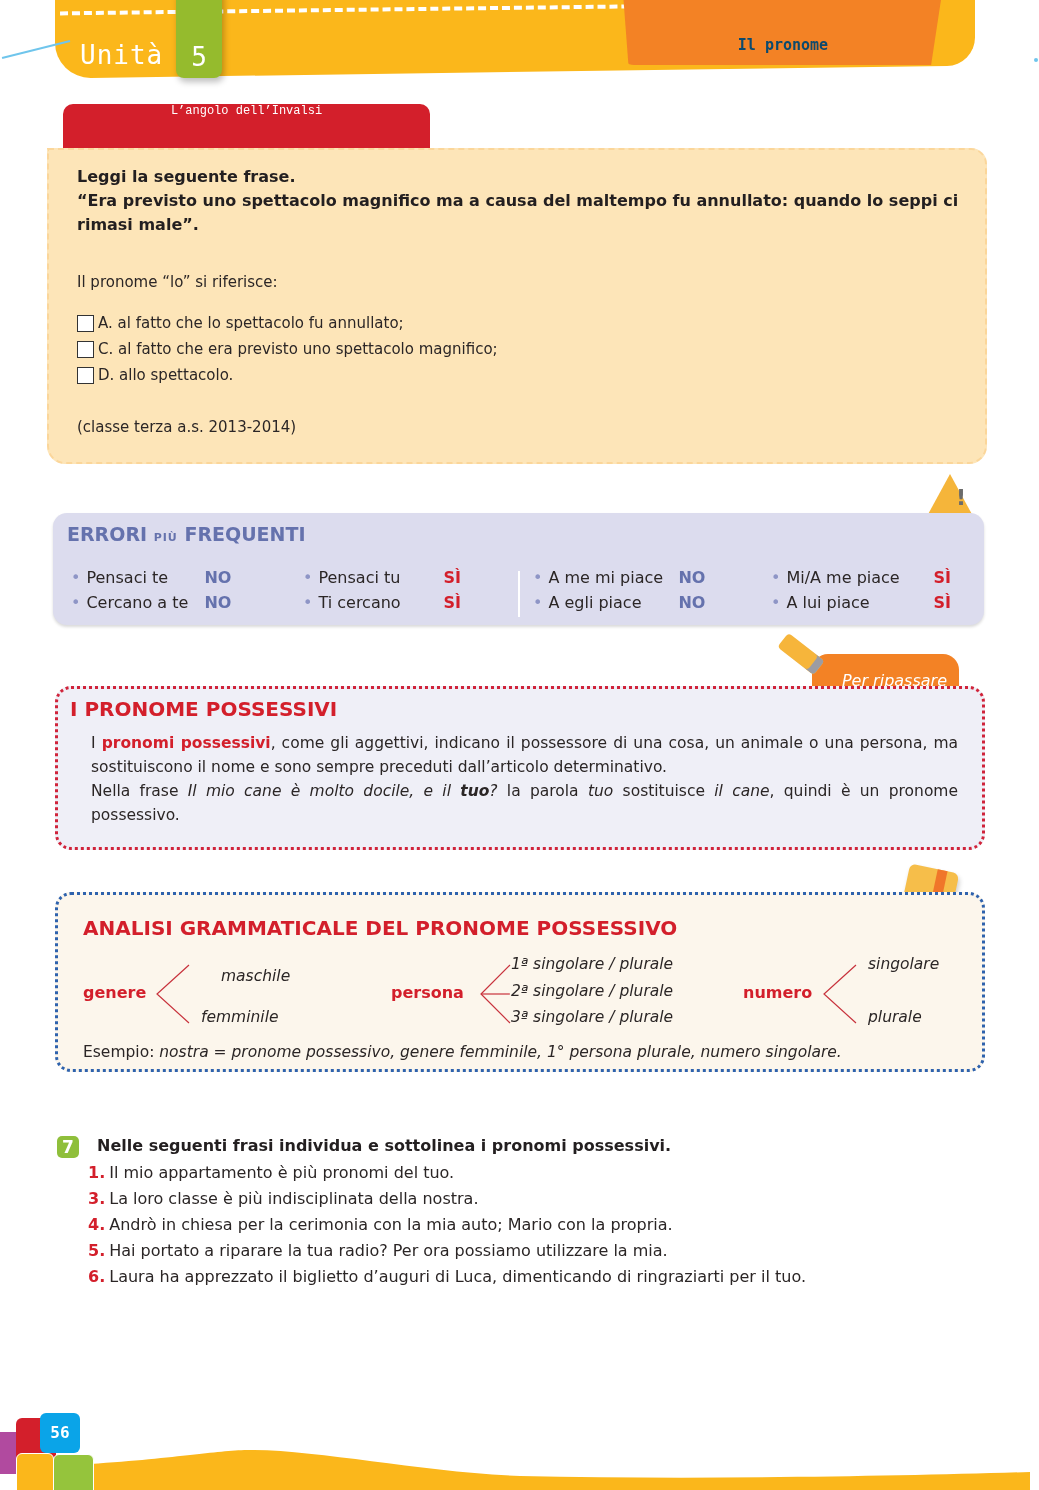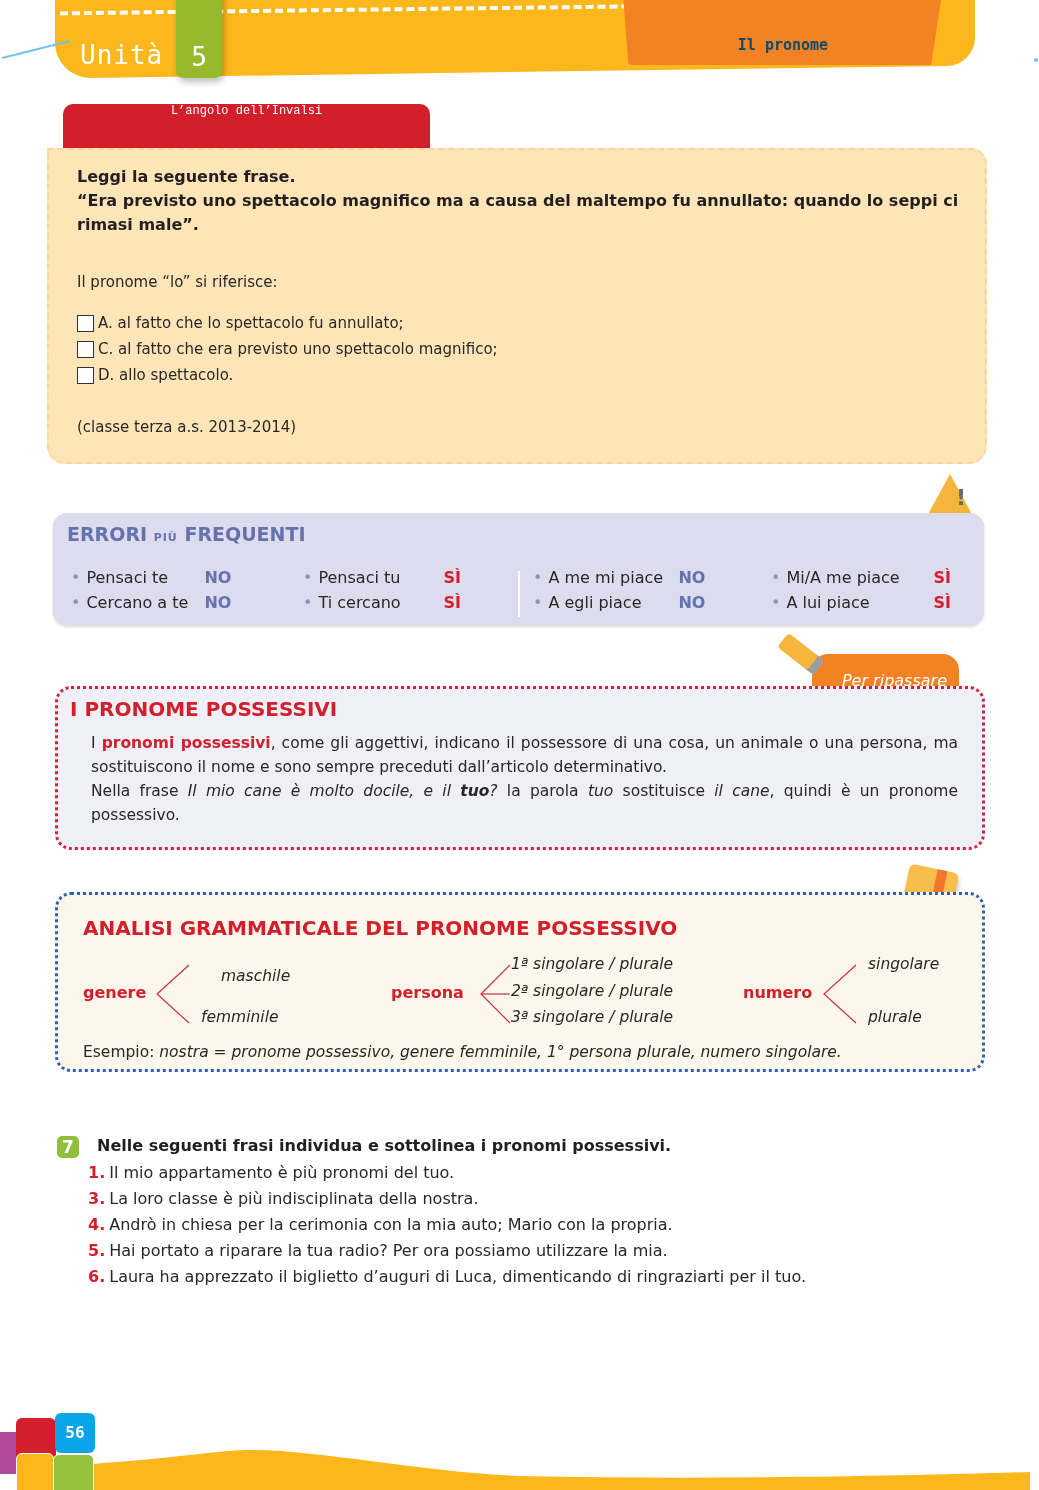--- a/index.html
+++ b/index.html
@@ -64,21 +64,21 @@
   .ex-num { position: absolute; left: 57px; top: 1136px; width: 22px; height: 22px; background: #8fbf3b; border-radius: 5px; color: #fff; font-size: 17px; font-weight: bold; text-align: center; line-height: 22px; }
   .ex-title { position: absolute; left: 97px; top: 1136px; font-size: 16px; font-weight: bold; color: #231f20; }
   .ex-list { position: absolute; left: 88px; top: 1160px; }
   .ex-item { height: 26px; font-size: 16px; line-height: 26px; white-space: nowrap; }
   .ex-item .n { color: #d31f2b; font-weight: bold; margin-right: 4px; }
 
   
   .ft-wave { position: absolute; left: 0; top: 1450px; width: 1039px; height: 40px; }
   .ft-purple { position: absolute; left: 0; top: 1432px; width: 24px; height: 42px; background: #b14a9f; border-radius: 0 6px 0 0; }
   .ft-red { position: absolute; left: 16px; top: 1418px; width: 40px; height: 40px; background: #d31f2b; border-radius: 6px 6px 0 0; }
-  .ft-blue { position: absolute; left: 55px; top: 1413px; width: 40px; height: 40px; background: #0aa4e8; border-radius: 6px; text-align: center; line-height: 40px; font-family: "DejaVu Sans Mono", monospace; font-weight: bold; font-size: 16px; color: #fff; }
+  .ft-blue { position: absolute; left: 40px; top: 1413px; width: 40px; height: 40px; background: #0aa4e8; border-radius: 6px; text-align: center; line-height: 40px; font-family: "DejaVu Sans Mono", monospace; font-weight: bold; font-size: 16px; color: #fff; }
   .ft-yellow { position: absolute; left: 16px; top: 1453px; width: 38px; height: 40px; background: #fbb71b; border-radius: 6px 6px 0 0; border: 1.5px solid #fff; }
   .ft-green { position: absolute; left: 53px; top: 1454px; width: 41px; height: 40px; background: #95c43c; border-radius: 6px 6px 0 0; border: 1.5px solid #fff; }
 </style>
 </head>
 <body>
 
 <div>
   <div class="hdr-band"></div>
   <div class="hdr-dash"></div>
   <div class="hdr-blue-line"></div>

